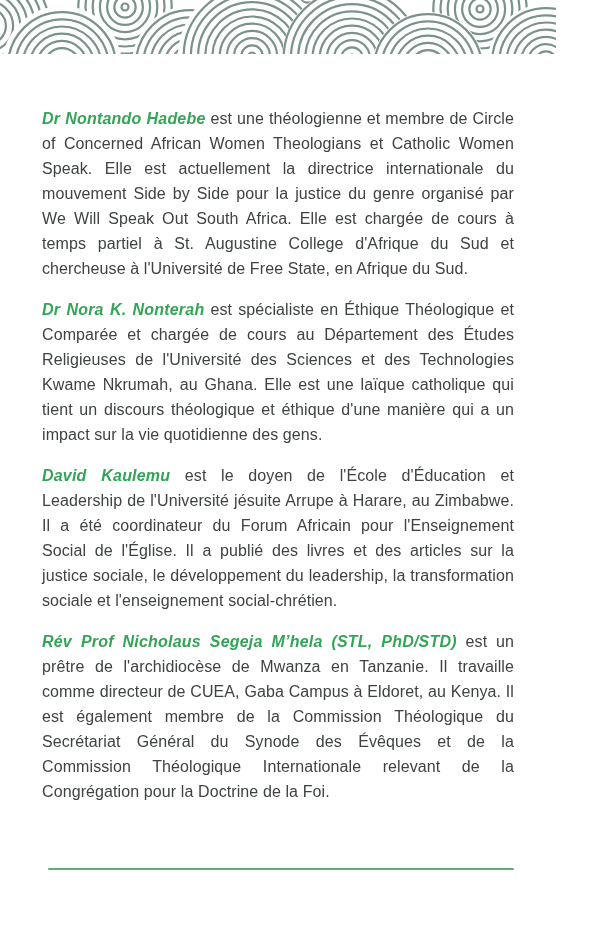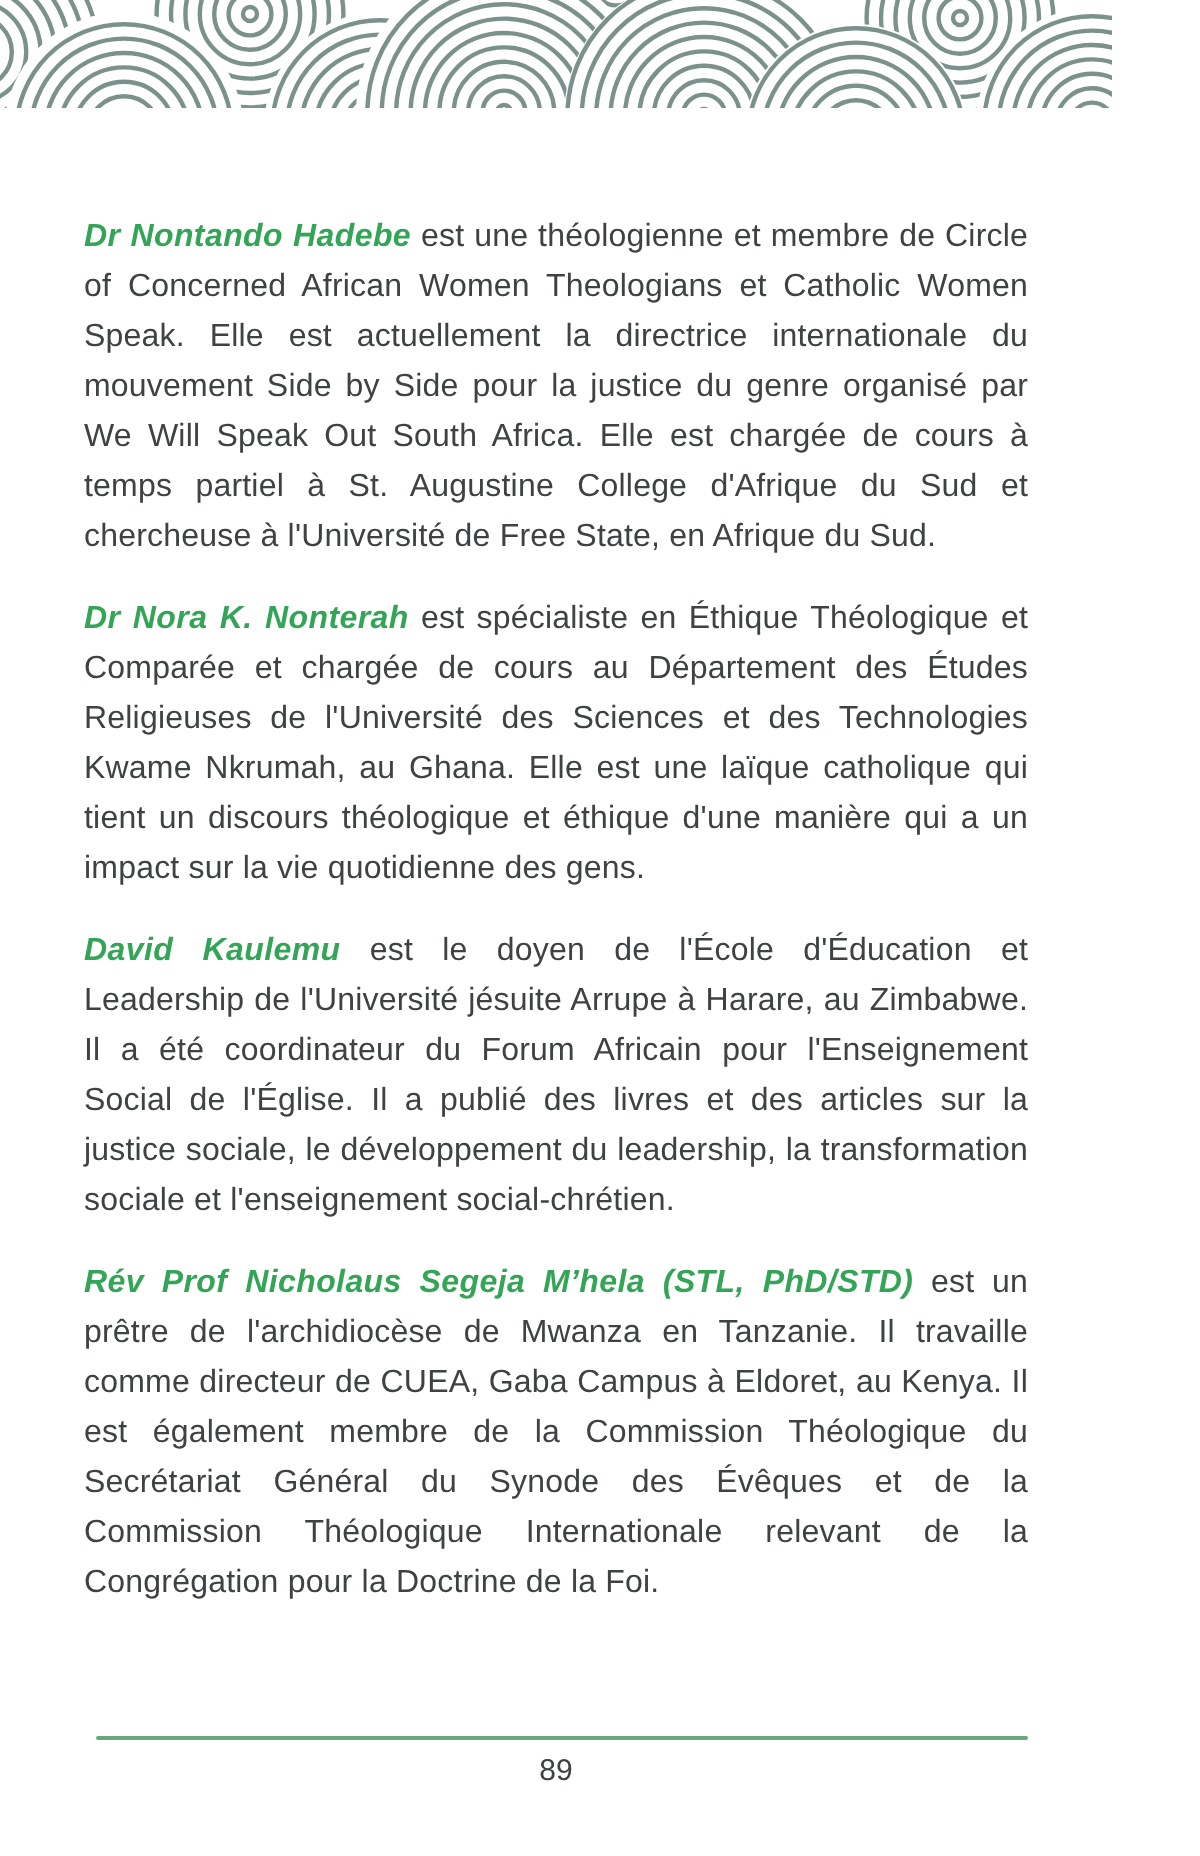--- a/index.html
+++ b/index.html
@@ -194,16 +194,15 @@
     <p class="para"><span class="name">Dr Nora K. Nonterah</span><span> est spécialiste en Éthique Théologique et Comparée et chargée de cours au Département des Études Religieuses de l'Université des Sciences et des Technologies Kwame Nkrumah, au Ghana. Elle est une laïque catholique qui tient un discours théologique et éthique d'une manière qui a un impact sur la vie quotidienne des gens.</span></p>
 
     <p class="para"><span class="name">David Kaulemu</span><span> est le doyen de l'École d'Éducation et Leadership de l'Université jésuite Arrupe à Harare, au Zimbabwe. Il a été coordinateur du Forum Africain pour l'Enseignement Social de l'Église. Il a publié des livres et des articles sur la justice sociale, le développement du leadership, la transformation sociale et l'enseignement social-chrétien.</span></p>
 
     <p class="para"><span class="name">Rév Prof Nicholaus Segeja M’hela (STL, PhD/STD)</span><span> est un prêtre de l'archidiocèse de Mwanza en Tanzanie. Il travaille comme directeur de CUEA, Gaba Campus à Eldoret, au Kenya. Il est également membre de la Commission Théologique du Secrétariat Général du Synode des Évêques et de la Commission Théologique Internationale relevant de la Congrégation pour la Doctrine de la Foi.</span></p>
 
   </main>
 
   <div class="footer">
     <div class="footer-rule"></div>
-    <div class="page-number">89</div>
   </div>
 
 </div>
 
 </body></html>

